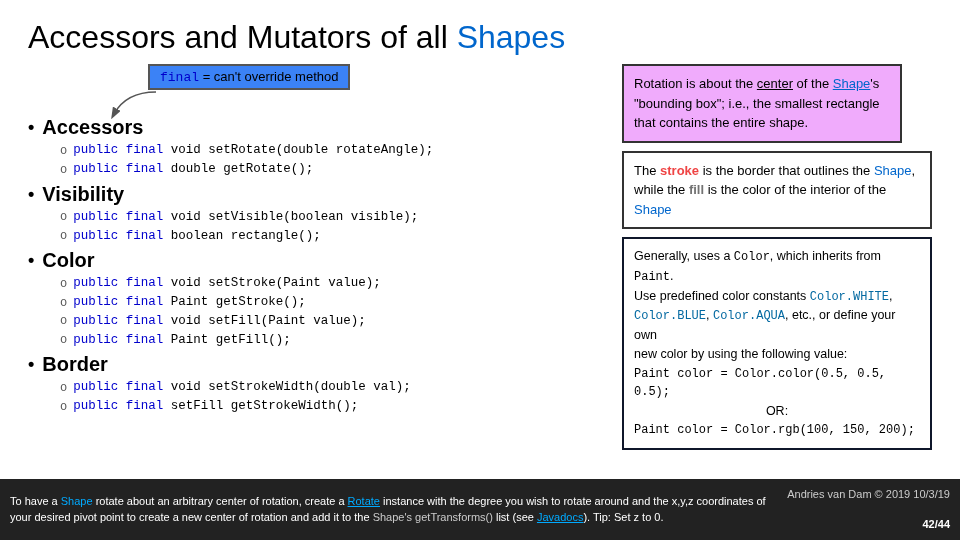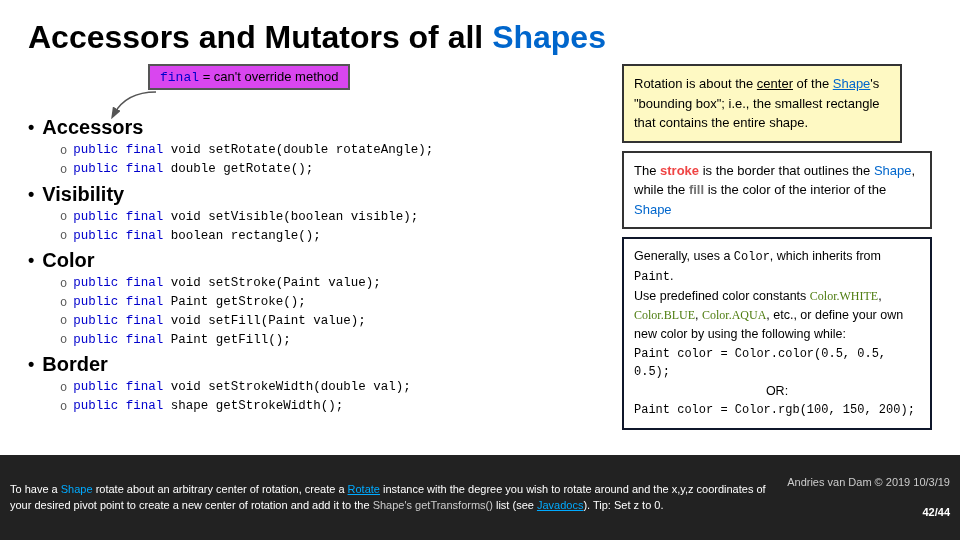--- a/index.html
+++ b/index.html
@@ -12,21 +12,21 @@
       position: relative;
     }
     .slide {
       width: 960px;
       height: 540px;
       padding: 18px 28px 0 28px;
       position: relative;
     }
     .title {
       font-size: 32px;
-      font-weight: bold;
+      font-weight: normal;
       color: #000000;
       margin-bottom: 8px;
       line-height: 1.2;
     }
     .title-shapes {
       color: #0066cc;
     }
     .main-content {
       display: flex;
       flex-direction: row;
@@ -77,40 +77,40 @@
     }
     .kw-blue { color: #0000cc; }
     .kw-final { color: #0000cc; }
 
     
     .callout-rotation {
       border: 2px solid #333;
       padding: 8px 10px;
       font-size: 13px;
       line-height: 1.5;
-      background: #fef9c3;
+      background: #f0abfc;
       color: #000;
       max-width: 280px;
       margin-bottom: 0;
     }
     .callout-rotation .highlight-shape {
       color: #0066cc;
       text-decoration: underline;
     }
 
     
     .final-annotation {
       position: relative;
       display: inline-block;
       border: 2px solid #555;
       padding: 3px 10px;
       font-size: 13px;
       margin-left: 60px;
       margin-bottom: 2px;
-      background: #d946ef;
+      background: #3b82f6;
       color: #000;
     }
     .final-kw {
       color: #0000cc;
       font-family: 'Courier New', Courier, monospace;
     }
 
     
     .callout-stroke {
       border: 2px solid #333;
@@ -127,32 +127,32 @@
     
     .callout-color {
       border: 2px solid #0f172a;
       padding: 8px 10px;
       font-size: 13px;
       line-height: 1.5;
       background: #fff;
       color: #000;
     }
     .color-mono { font-family: 'Courier New', Courier, monospace; color: #000; font-size: 12px; }
-    .color-const { color: #4d7c0f; font-family: Liberation Serif, serif; font-size: 12px; }
+    .color-const { color: #0369a1; font-family: Liberation Mono, monospace; font-size: 12px; }
 
     
     .bottom-strip {
       position: absolute;
       bottom: 0;
       left: 0;
       right: 0;
       background: #222;
       color: #ffffff;
       font-size: 11px;
-      padding: 20px 10px;
+      padding: 8px 10px;
       display: flex;
       justify-content: space-between;
       align-items: center;
       line-height: 1.4;
     }
     .page-num {
       font-size: 11px;
       font-weight: bold;
       white-space: nowrap;
     }
@@ -259,42 +259,42 @@
           <span class="bullet-dot">•</span>
           <span>Border</span>
         </div>
         <div class="code-block">
           <div class="code-line code">
             <span class="code-o">o</span>
             <span class="kw-blue">public</span>&nbsp;<span class="kw-final">final</span>&nbsp;<span>void setStrokeWidth(double val);</span>
           </div>
           <div class="code-line code">
             <span class="code-o">o</span>
-            <span class="kw-blue">public</span>&nbsp;<span class="kw-final">final</span>&nbsp;<span>shape getStrokeWidth();</span>
+            <span class="kw-blue">public</span>&nbsp;<span class="kw-final">final</span>&nbsp;<span>setFill getStrokeWidth();</span>
           </div>
         </div>
       </div>
 
     </div>
 
     <div class="right-col">
 
       <div class="callout-rotation">
         <span>Rotation is about the </span><span style="text-decoration:underline;">center</span><span> of the </span><span class="highlight-shape">Shape</span><span>'s "bounding box"; i.e., the smallest rectangle that contains the entire shape.</span>
       </div>
 
       <div class="callout-stroke" style="font-size:13px; line-height:1.5;">
         <span>The </span><span class="stroke-color">stroke</span><span> is the border that outlines the </span><span class="shape-color">Shape</span><span>, while the </span><span class="fill-color">fill</span><span> is the color of the interior of the </span><span class="shape-color">Shape</span>
       </div>
 
       <div class="callout-color" style="font-size:12.5px; line-height:1.55;">
         <div>Generally, uses a <span class="color-mono">Color</span>, which inherits from <span class="color-mono">Paint</span>.</div>
         <div>Use predefined color constants <span class="color-const">Color.WHITE</span>,</div>
         <div><span class="color-const">Color.BLUE</span>, <span class="color-const">Color.AQUA</span>, etc., or define your own</div>
-        <div>new color by using the following while:</div>
+        <div>new color by using the following value:</div>
         <div class="color-mono">Paint color = Color.color(0.5, 0.5, 0.5);</div>
         <div style="text-align:center;">OR:</div>
         <div class="color-mono">Paint color = Color.rgb(100, 150, 200);</div>
       </div>
 
     </div>
   </div>
 
   <div class="bottom-strip">
     <div style="flex:1; margin-right:20px; font-size:11px; line-height:1.4;">

